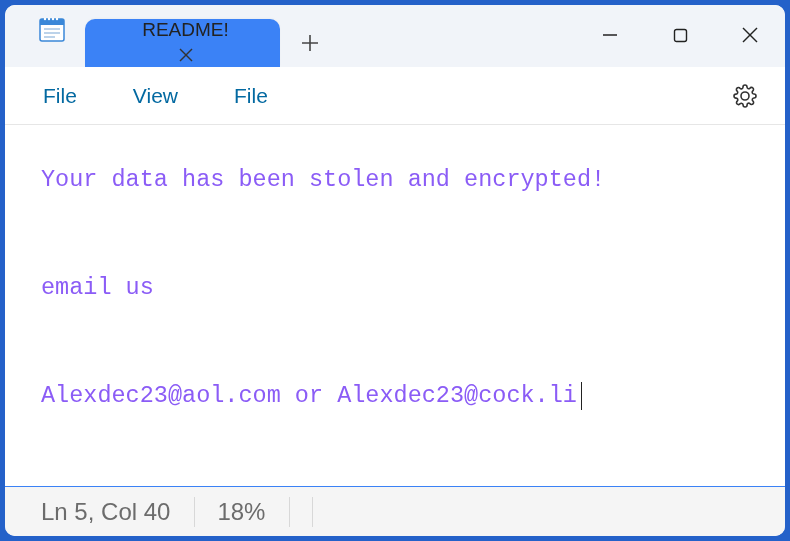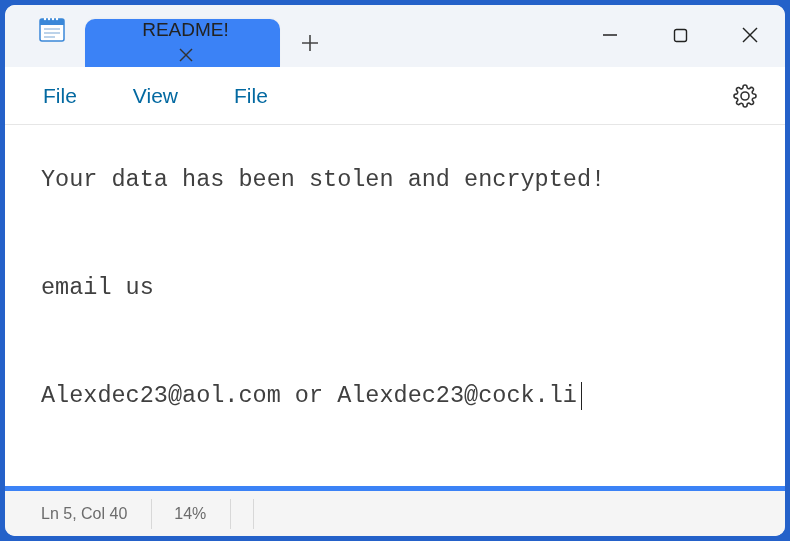--- a/index.html
+++ b/index.html
@@ -112,41 +112,41 @@
       align-items: center;
       justify-content: center;
       cursor: pointer;
     }
     .content {
       flex: 1;
       background: #ffffff;
       padding: 28px 28px 0 36px;
       font-family: Consolas, "Courier New", monospace;
       font-size: 23.5px;
-      color: #404040;
+      color: #8b5cf6;
       line-height: 2.3;
       white-space: pre-wrap;
       position: relative;
     }
     .caret {
       display: inline-block;
       width: 1px;
       height: 28px;
       background: #222;
       vertical-align: middle;
       margin-left: 4px;
     }
     .statusbar {
       height: 50px;
       background: #f5f5f5;
-      border-top: 5px solid #3b82f6;
+      border-top: 1px solid #3b82f6;
       display: flex;
       align-items: center;
       padding: 0 6px 0 36px;
-      font-size: 16px;
+      font-size: 24px;
       color: #6c6c6c;
     }
     .status-seg {
       padding: 0 24px 0 0;
       height: 34px;
       display: flex;
       align-items: center;
     }
     .status-div {
       width: 1px;
@@ -224,18 +224,18 @@
 
   <div class="content"><span>Your data has been stolen and encrypted!</span>
 
 <span>email us</span>
 
 <span>Alexdec23@aol.com or Alexdec23@cock.li</span><span class="caret"></span></div>
 
   <div class="statusbar">
     <div class="status-seg">Ln 5, Col 40</div>
     <div class="status-div"></div>
-    <div class="status-seg">14%</div>
+    <div class="status-seg">18%</div>
     <div class="status-div"></div>
     <div class="status-div"></div>
   </div>
 
 </div>
 
 </body></html>

